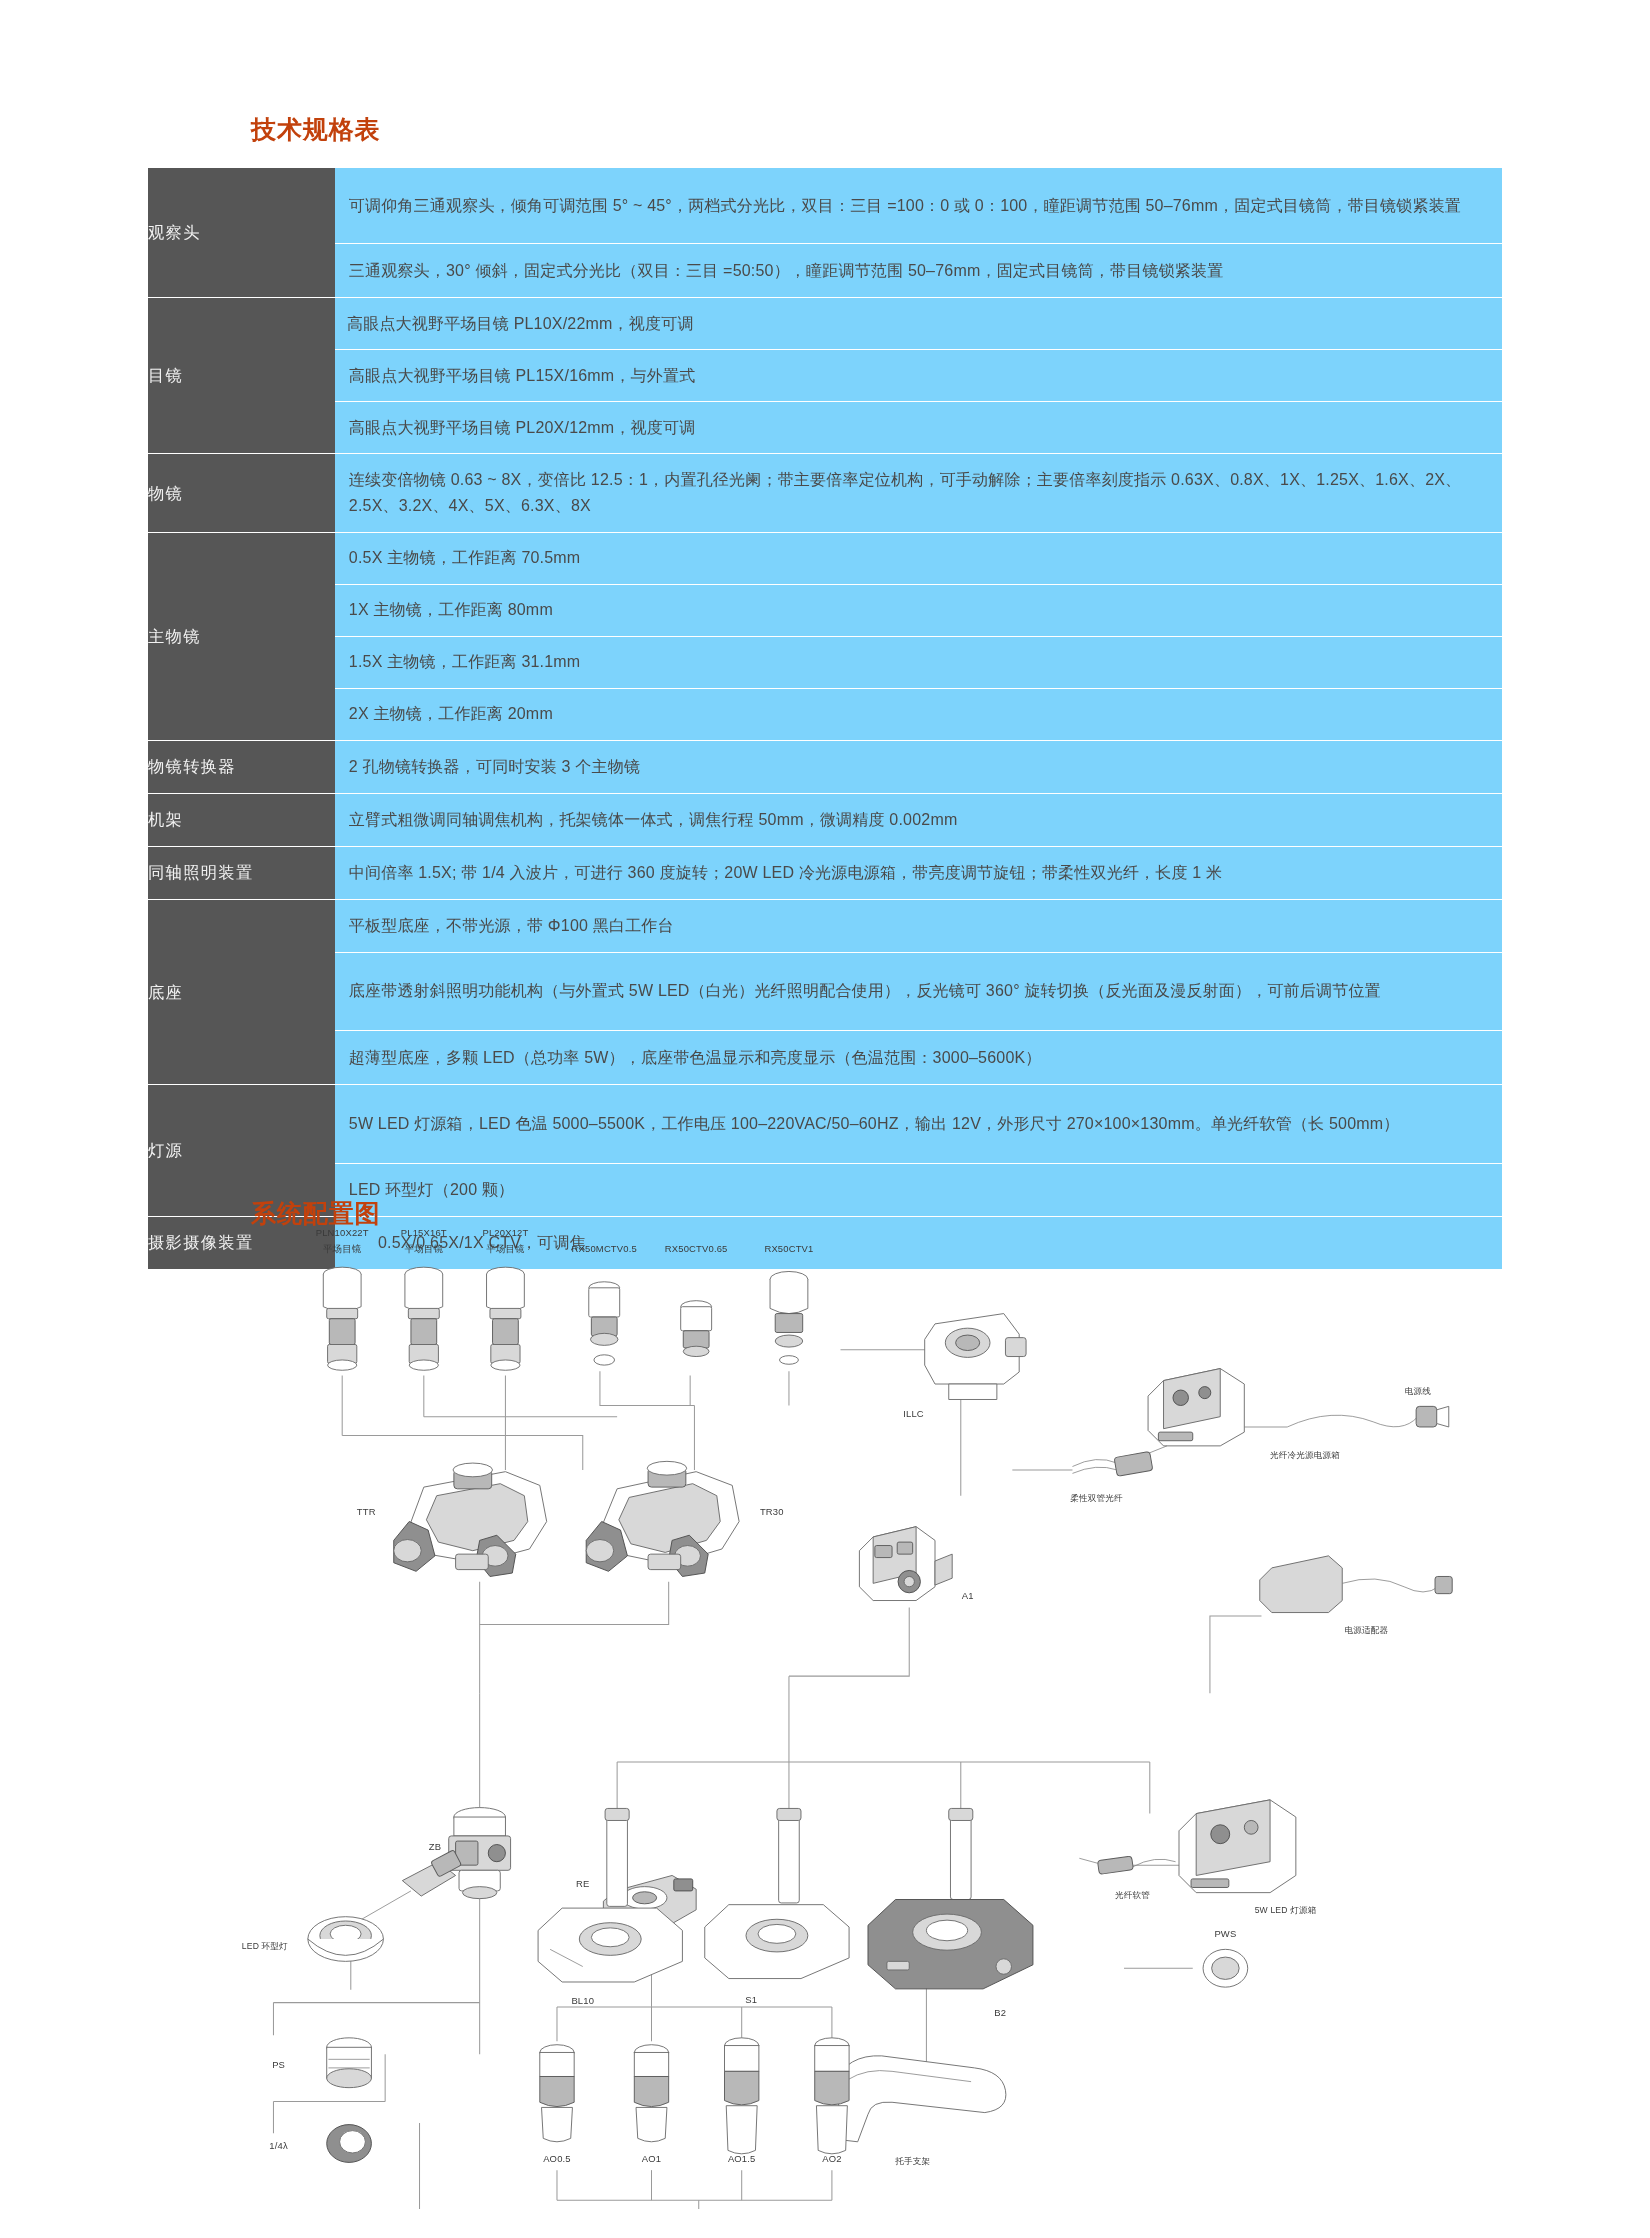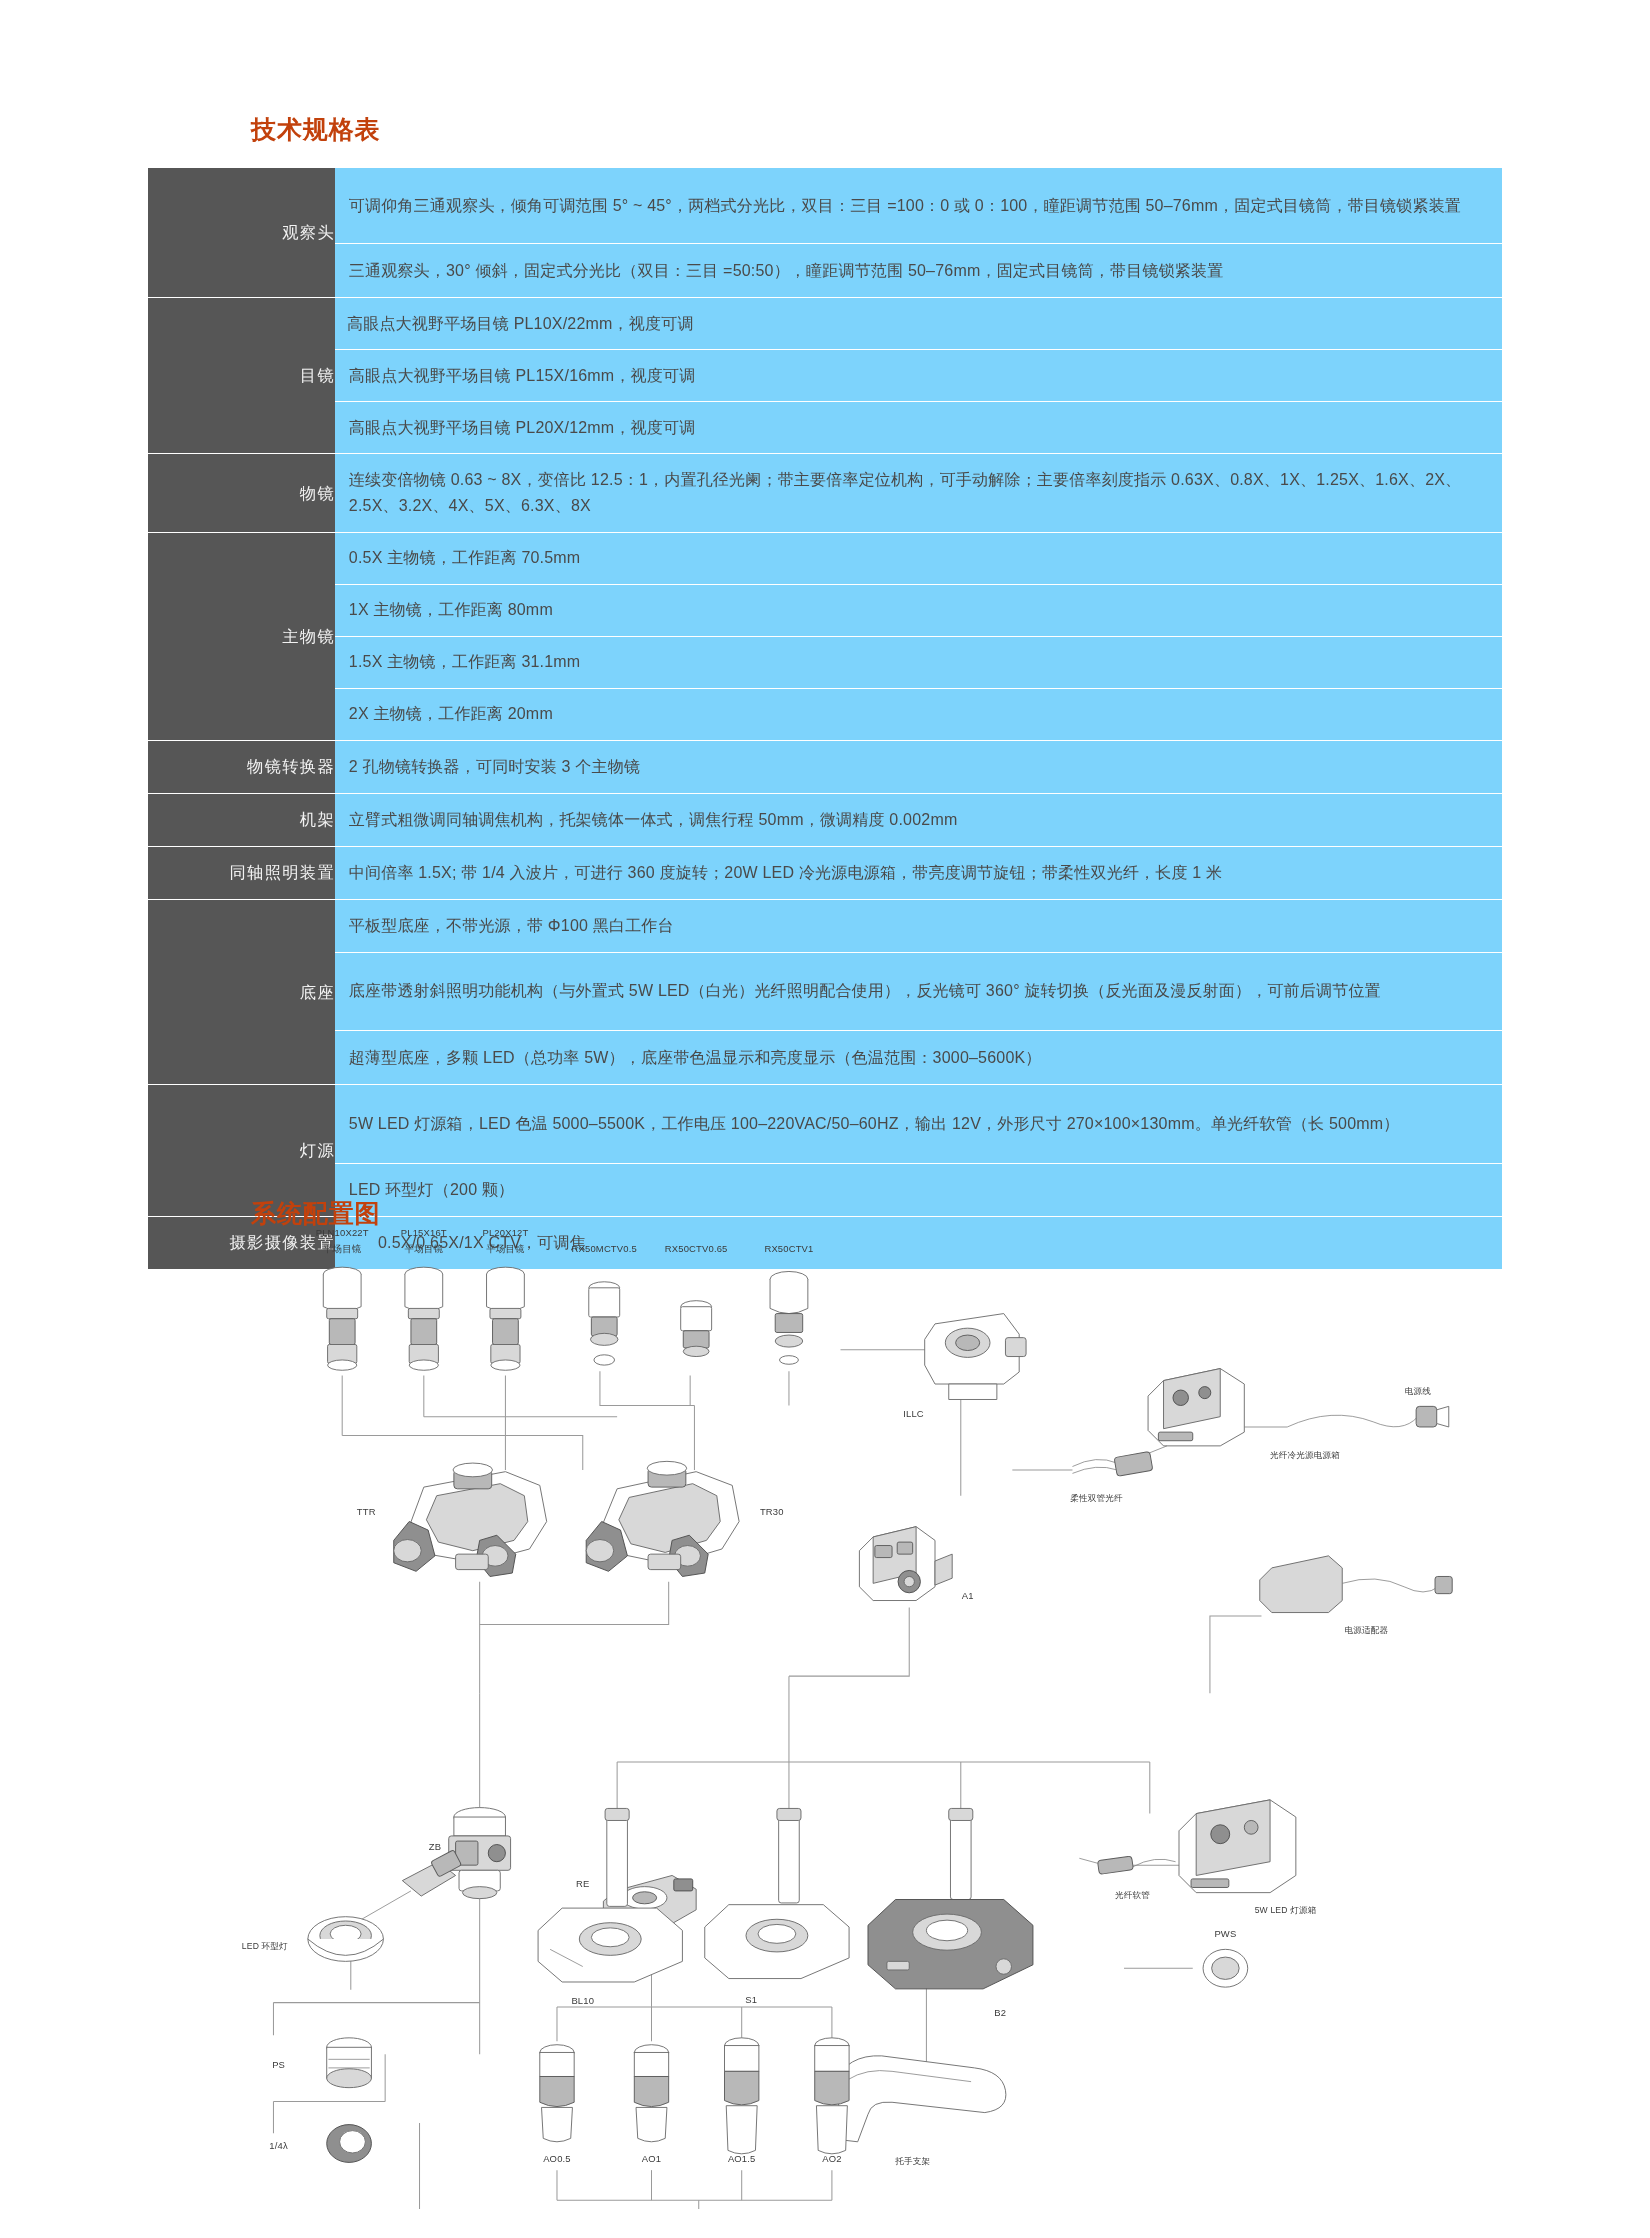--- a/index.html
+++ b/index.html
@@ -46,21 +46,21 @@
   }
   .spec-table td {
     vertical-align: middle;
     padding: 0;
   }
   td.label-cell {
     width: 187px;
     background: #565656;
     color: #f2f2f2;
     font-size: 16.3px;
-    text-align: right;
+    text-align: left;
     letter-spacing: 1.3px;
     border-bottom: 1.7px solid #ffffff;
     line-height: 1.4;
   }
   td.value-cell {
     background: #7dd3fc;
     color: #4a4a4a;
     font-size: 16px;
     line-height: 1.62;
     padding: 9.5px 12px 9.5px 13.8px;
@@ -137,21 +137,21 @@
       </tr>
       <tr class="sub-row">
         <td class="value-cell" style="height:34px;">三通观察头，30° 倾斜，固定式分光比（双目：三目 =50:50），瞳距调节范围 50–76mm，固定式目镜筒，带目镜锁紧装置</td>
       </tr>
 
       <tr>
         <td class="label-cell" rowspan="3">目镜</td>
         <td class="value-cell" style="height:32px;padding-left:12px;">高眼点大视野平场目镜 PL10X/22mm，视度可调</td>
       </tr>
       <tr class="sub-row">
-        <td class="value-cell" style="height:32px;">高眼点大视野平场目镜 PL15X/16mm，视度可调</td>
+        <td class="value-cell" style="height:32px;">高眼点大视野平场目镜 PL15X/16mm，与外置式</td>
       </tr>
       <tr class="sub-row">
         <td class="value-cell" style="height:32px;">高眼点大视野平场目镜 PL20X/12mm，视度可调</td>
       </tr>
 
       <tr>
         <td class="label-cell">物镜</td>
         <td class="value-cell tall" style="height:55px;">连续变倍物镜 0.63 ~ 8X，变倍比 12.5：1，内置孔径光阑；带主要倍率定位机构，可手动解除；主要倍率刻度指示 0.63X、0.8X、1X、1.25X、1.6X、2X、2.5X、3.2X、4X、5X、6.3X、8X</td>
       </tr>
 

